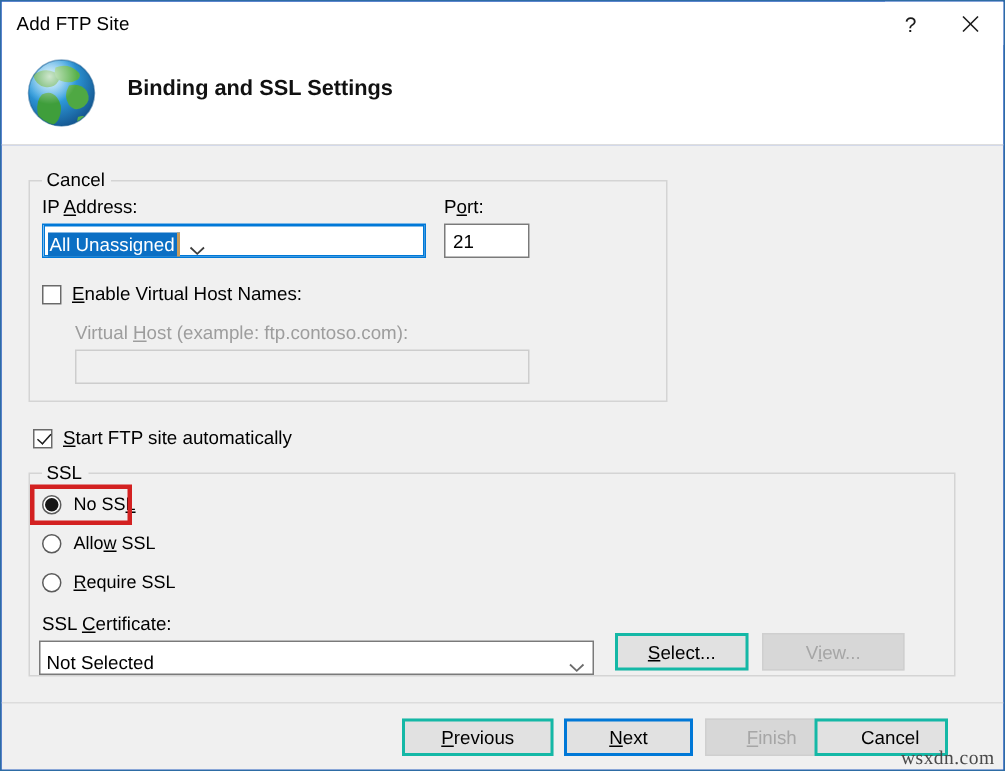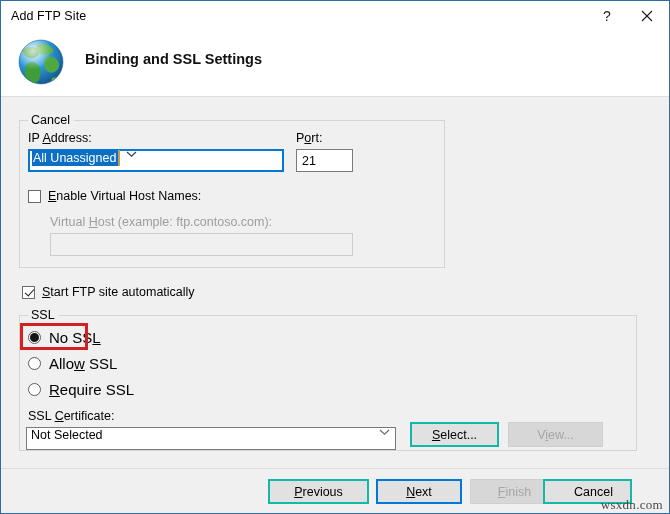--- a/index.html
+++ b/index.html
@@ -148,21 +148,21 @@
   }
 
   
   .combo {
     position: absolute;
     box-sizing: border-box;
     height: 23px;
     background: #ffffff;
     border: 1px solid #7a7a7a;
     display: flex;
-    align-items: flex-start;
+    align-items: flex-end;
     cursor: default;
   }
   .combo.focused {
     border: 1px solid #0078d7;
     box-shadow: inset 0 0 0 1px #0078d7;
   }
   .combo .value {
     flex: 1;
     font-size: 12.5px;
     color: #000000;
@@ -241,21 +241,21 @@
   .rbox.checked::after {
     content: "";
     position: absolute;
     left: 1px; top: 1px;
     width: 9px; height: 9px;
     border-radius: 50%;
     background: #151515;
   }
   .rb-row .lbl {
     margin-left: 8px;
-    font-size: 15px;
+    font-size: 12px;
     color: #000000;
     white-space: nowrap;
   }
 
   
   .btn {
     position: absolute;
     box-sizing: border-box;
     background: #e1e1e1;
     border: 2px solid #14b8a6;

